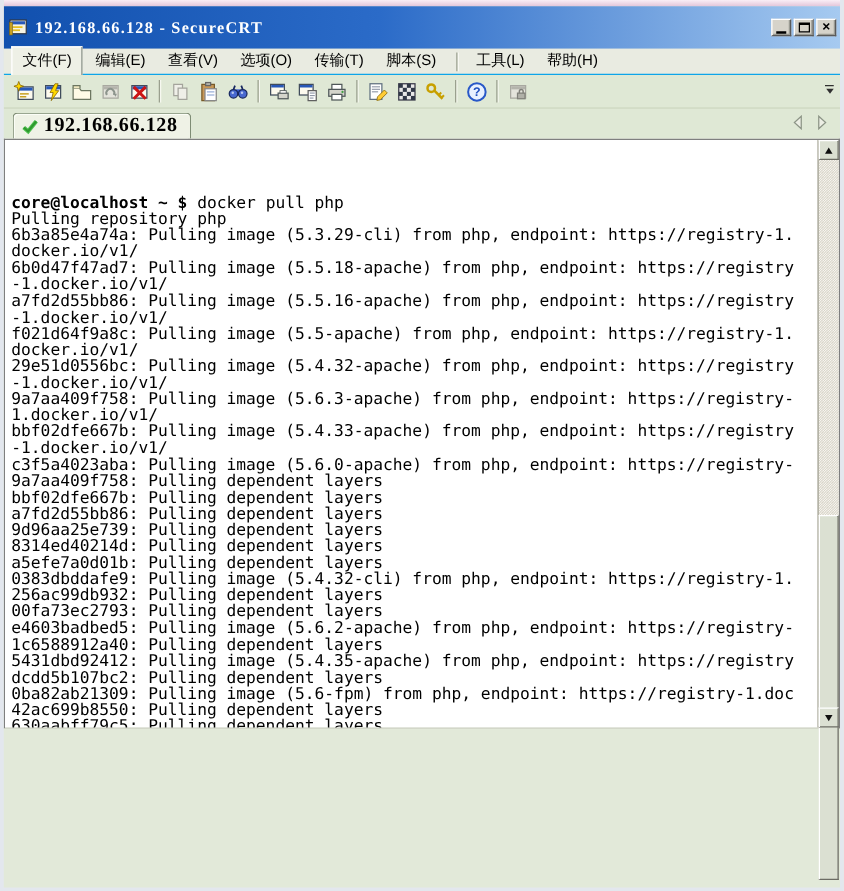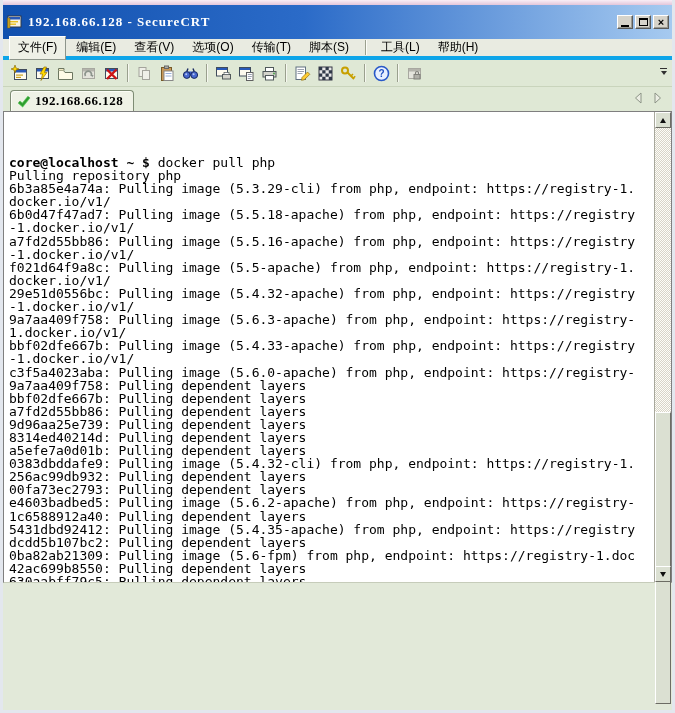--- a/index.html
+++ b/index.html
@@ -23,41 +23,41 @@
   .win-btns { display:flex; gap:2px; }
   .win-btn { width:16px; height:14px; background:#d6d3ca; border:1px solid;
              border-color:#fff #5a5a5a #5a5a5a #fff; box-shadow:inset -1px -1px 0 #9a9a92;
              display:flex; align-items:center; justify-content:center; position:relative; }
   .glyph-min { width:8px; height:2px; background:#000; margin-top:7px; }
   .glyph-max { width:9px; height:8px; border:1px solid #000; border-top:2px solid #000; }
   .glyph-close { font-size:11px; font-weight:bold; color:#000; line-height:10px; font-family:"Liberation Sans",sans-serif; }
 
   
   .menubar { height:21px; background:#e9ebe1; display:flex; align-items:center;
-             padding-left:6px; font-size:12px; color:#000; border-bottom:4px solid #0ea5e9; }
+             padding-left:6px; font-size:12px; color:#000; border-bottom:1px solid #0ea5e9; }
   .menu-item { padding:2px 8px 3px; margin-right:2px; cursor:default; white-space:nowrap; }
   .menu-item.raised { border:1px solid; border-color:#fff #8d958b #8d958b #fff; background:#eef0e6; }
   .menu-sep { width:2px; height:15px; border-left:1px solid #9aa08e; border-right:1px solid #fdfdf8; margin:0 6px; }
 
   
   .toolbar { height:27px; background:#dfe8d5; display:flex; align-items:center;
              padding-left:5px; border-bottom:1px solid #c9d4bc; position:relative; }
   .tb-btn { width:23px; height:22px; display:flex; align-items:center; justify-content:center; }
   .tb-sep { width:2px; height:18px; border-left:1px solid #9aa08e; border-right:1px solid #f6f8f0; margin:0 4px; }
   .tb-overflow { position:absolute; right:4px; top:8px; width:9px; height:10px; }
   .tb-overflow .bar { width:7px; height:1px; background:#303030; margin:0 auto 2px; }
   .tb-overflow .tri { width:0; height:0; border-left:3px solid transparent; border-right:3px solid transparent;
                       border-top:4px solid #303030; margin:0 auto; }
 
   
   .tabbar { height:24px; background:#dfe8d5; position:relative; padding-left:7px; display:flex; align-items:flex-end; }
   .tab { height:21px; background:#eff2e6; border:1px solid #7e8c74; border-bottom:none;
          border-radius:4px 4px 0 0; display:flex; align-items:center; padding:0 10px 0 6px;
          box-shadow:inset 1px 1px 0 #fbfdf6; }
-  .tab-label { font-size:13px; font-weight:bold; margin-left:4px; color:#000;
+  .tab-label { font-size:16px; font-weight:bold; margin-left:4px; color:#000;
                font-family:"Liberation Serif", serif; letter-spacing:.5px; }
   .tab-scroll { position:absolute; right:10px; top:5px; display:flex; gap:10px; }
 
   
   .term-wrap { height:472px; background:#fff; border:1px solid #7f7f7f; border-bottom:1px solid #c6ccba; position:relative; }
   .term-text { position:absolute; left:0; top:0; right:17px; bottom:0; overflow:hidden;
                padding:44px 0 0 5px; font-family:"DejaVu Sans Mono", monospace;
                font-size:13px; line-height:13.1px; color:#000; white-space:pre; }
   .term-text b { font-weight:bold; }
   .cursor { display:inline-block; width:8px; height:12px; background:#000; vertical-align:-2px; }

